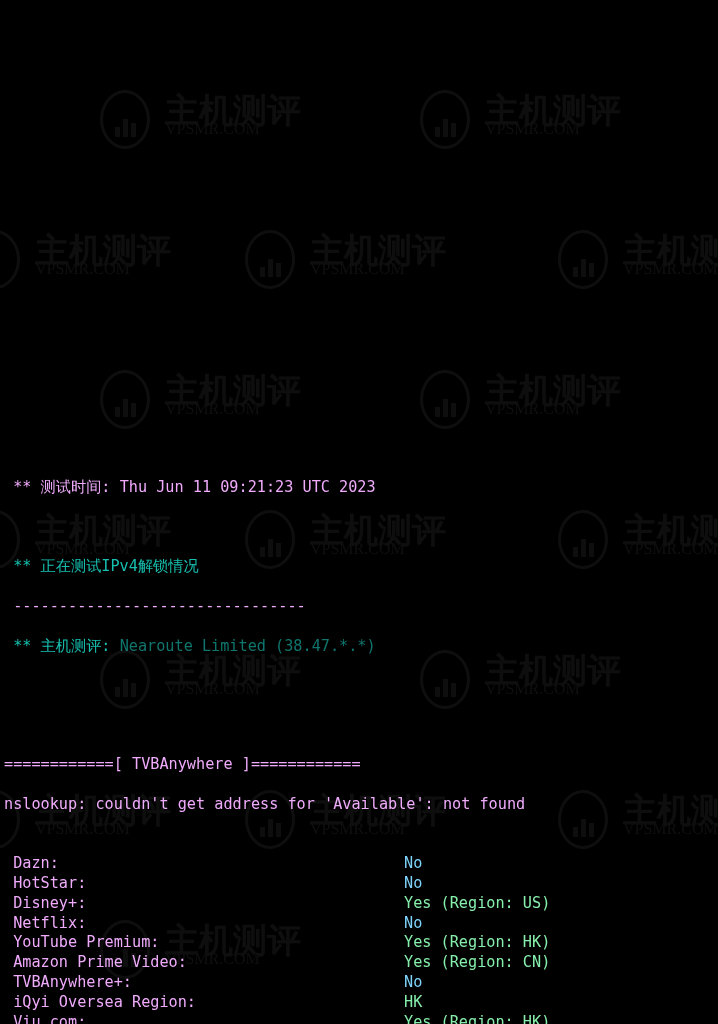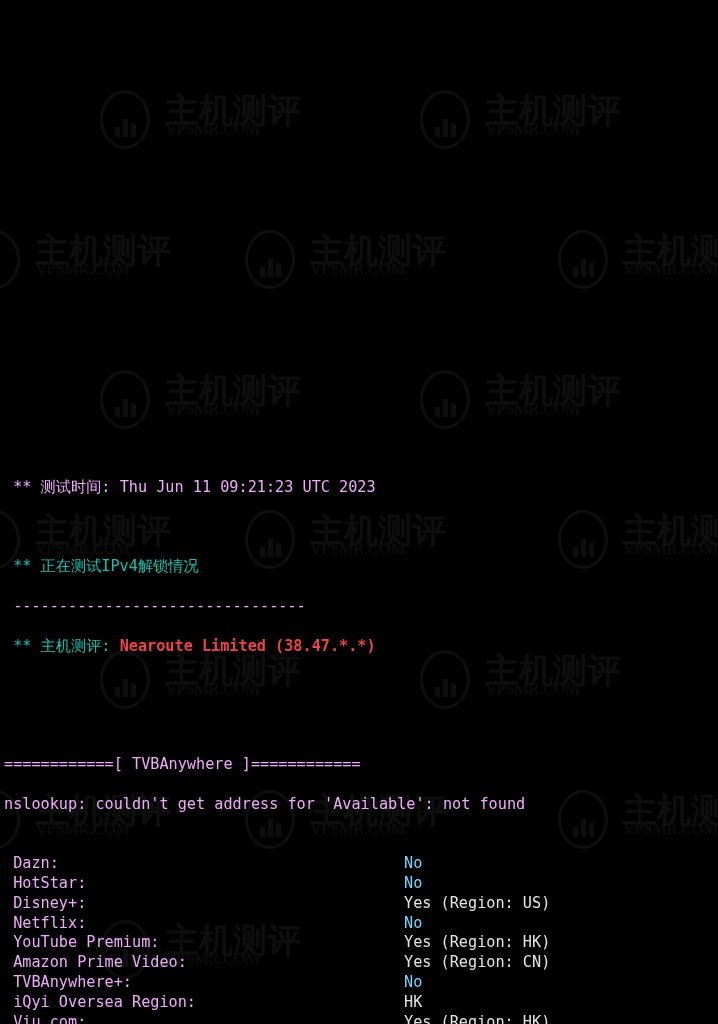--- a/index.html
+++ b/index.html
@@ -16,22 +16,22 @@
     color: #dcdcdc;
     white-space: pre;
     padding: 3px 4px 18px 4px;
   }
   .row { display: flex; }
   .leftcol { width: 400px; }
   .u { }
 
   .white  { color: #f0abfc; }
   .cyan   { color: #16c0b0; }
-  .teal   { color: #ef4444; font-weight: bold; }
-  .green  { color: #e5e5e5; }
+  .teal   { color: #0f766e; }
+  .green  { color: #86efac; }
   .red    { color: #7dd3fc; }
 
   
   .wm {
     position: absolute;
     display: flex;
     align-items: center;
     gap: 12px;
     opacity: 0.055;
     color: #fff;

